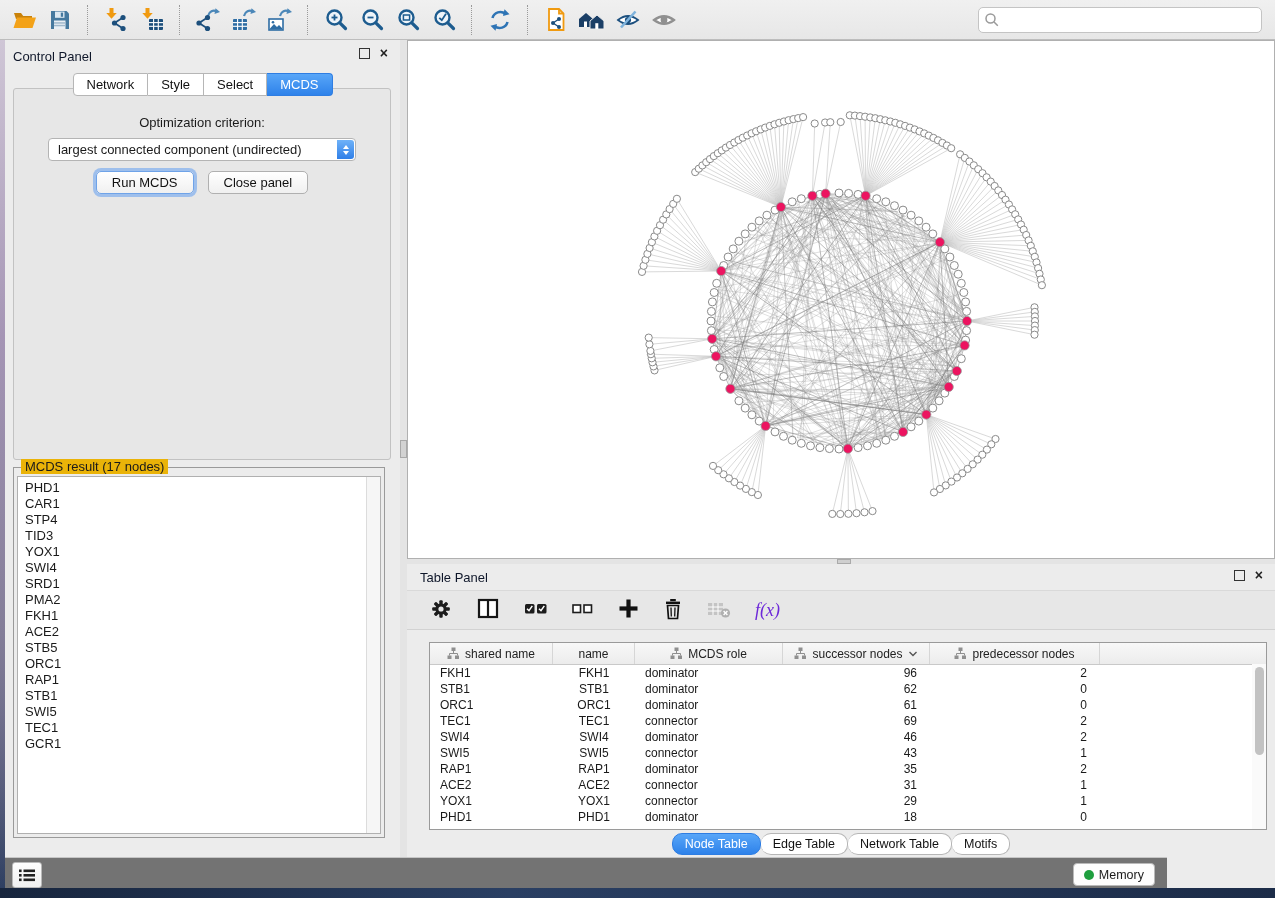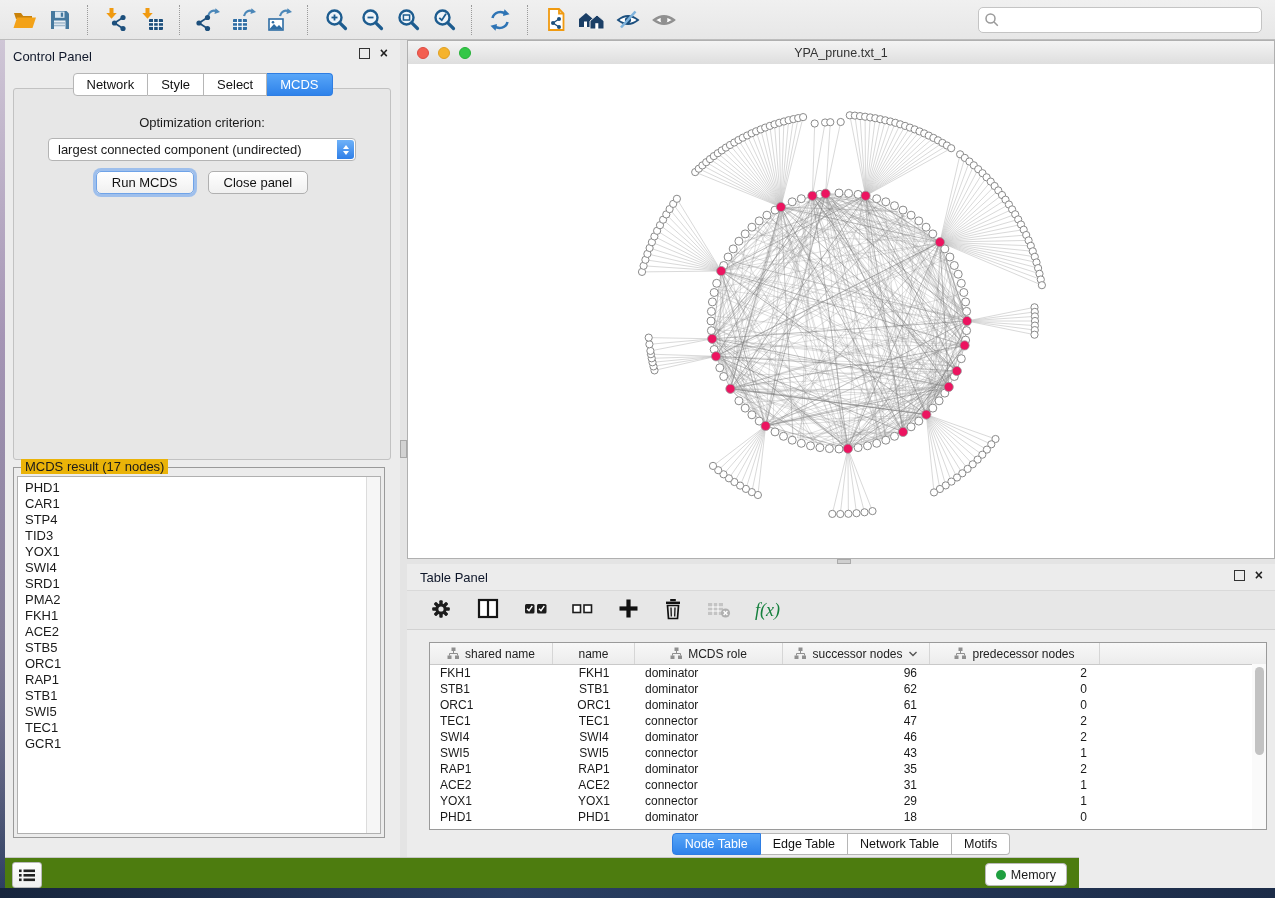--- a/index.html
+++ b/index.html
@@ -57,34 +57,34 @@
   #net-frame{left:407px;top:40px;width:868px;height:519px;background:#fff;border:1px solid #b0b0b0;box-sizing:border-box;}
   #net-titlebar{position:absolute;left:0;top:0;right:0;height:23px;background:linear-gradient(#f4f4f4,#dedede);
                 border-bottom:1px solid #b3b3b3;display:flex;align-items:center;}
   .tl{width:12px;height:12px;border-radius:50%;margin-left:9px;}
   #net-title{position:absolute;left:0;right:0;text-align:center;font-size:12.5px;color:#333;}
   #net-canvas{position:absolute;left:0;top:23px;width:866px;height:494px;background:#fff;}
   
   #table-panel{left:407px;top:564px;width:868px;height:293px;background:#ececec;}
   #tp-toolbar{position:absolute;left:0;top:26px;right:0;height:40px;background:#e7e7e7;border-top:1px solid #d9d9d9;
               border-bottom:1px solid #d2d2d2;display:flex;align-items:center;padding-left:22px;gap:24px;box-sizing:border-box;}
-  .fx{font-family:"Liberation Serif","DejaVu Serif",serif;font-style:italic;font-size:18px;color:#15803d;}
+  .fx{font-family:"Liberation Serif","DejaVu Serif",serif;font-style:italic;font-size:18px;color:#6d28d9;}
   #tbl{position:absolute;left:22px;top:78px;width:838px;height:188px;background:#fff;border:1px solid #9a9a9a;box-sizing:border-box;overflow:hidden;}
   #tbl-head{display:flex;height:21px;background:linear-gradient(#f8f8f8,#ececec);border-bottom:1px solid #c9c9c9;}
   .hcell{display:flex;align-items:center;justify-content:center;gap:5px;font-size:12px;color:#222;
          border-right:1px solid #d6d6d6;box-sizing:border-box;height:21px;}
   .trow{display:flex;height:16px;line-height:16px;font-size:12px;}
   .tcell{box-sizing:border-box;padding:0 10px;white-space:nowrap;overflow:hidden;}
   .al{text-align:left;} .ac{text-align:center;} .ar{text-align:right;padding-right:13px !important;}
   #tbl-scroll{position:absolute;top:21px;right:0;bottom:0;width:14px;background:#fafafa;}
   #tbl-thumb{position:absolute;top:3px;right:2px;width:9px;height:88px;background:#c2c2c2;border-radius:5px;}
   #tp-tabs{position:absolute;left:0;right:0;top:269px;display:flex;justify-content:center;}
-  #tp-tabs .tab{font-size:12.5px;padding:3px 12px;}
+  #tp-tabs .tab{font-size:12.5px;padding:3px 12px;border-radius:10px;}
   
-  #statusbar{left:5px;top:857px;width:1074px;height:31px;background:#4d7c0f;border-top:1px solid #c6c6c6;box-sizing:border-box;}
+  #statusbar{left:5px;top:857px;width:1162px;height:31px;background:#737373;border-top:1px solid #c6c6c6;box-sizing:border-box;}
   #list-btn{position:absolute;left:7px;top:4px;width:28px;height:24px;background:linear-gradient(#fdfdfd,#f0f0f0);
             border:1px solid #b9b9b9;border-radius:3px;display:flex;align-items:center;justify-content:center;}
   #memory-btn{position:absolute;right:12px;top:5px;height:23px;background:#fdfdfd;border:1px solid #b9b9b9;border-radius:4px;
               display:flex;align-items:center;gap:5px;padding:0 10px;font-size:12.5px;box-sizing:border-box;}
   .gdot{width:10px;height:10px;border-radius:50%;background:#1e9e3e;}
 </style>
 </head>
 <body>
 
 <div id="app">
@@ -315,26 +315,20 @@
   </div>
 
   <div id="v-split" class="abs">
       <span class="grip"></span>
     </div>
   <div id="h-split" class="abs">
       <span class="grip"></span>
     </div>
 
   <div id="net-frame" class="abs">
-    <div id="net-titlebar">
-      <span id="net-title">YPA_prune.txt_1</span>
-      <span class="tl" style="background:#f35e50;border:1px solid #dd4b42;box-sizing:border-box;"></span>
-      <span class="tl" style="background:#f5b32c;border:1px solid #e0a021;box-sizing:border-box;"></span>
-      <span class="tl" style="background:#34c748;border:1px solid #27b139;box-sizing:border-box;"></span>
-    </div>
     <svg id="net-canvas" viewBox="0 0 866 494">
         <g>
           <line x1="372.9" y1="143.0" x2="287.2" y2="108.1" stroke="#c4c4c4" stroke-width="0.65"></line>
           <line x1="372.9" y1="143.0" x2="290.8" y2="104.7" stroke="#c4c4c4" stroke-width="0.65"></line>
           <line x1="372.9" y1="143.0" x2="294.4" y2="101.4" stroke="#c4c4c4" stroke-width="0.65"></line>
           <line x1="372.9" y1="143.0" x2="298.2" y2="98.2" stroke="#c4c4c4" stroke-width="0.65"></line>
           <line x1="372.9" y1="143.0" x2="302.0" y2="95.1" stroke="#c4c4c4" stroke-width="0.65"></line>
           <line x1="372.9" y1="143.0" x2="305.8" y2="92.1" stroke="#c4c4c4" stroke-width="0.65"></line>
           <line x1="372.9" y1="143.0" x2="309.8" y2="89.2" stroke="#c4c4c4" stroke-width="0.65"></line>
           <line x1="372.9" y1="143.0" x2="313.8" y2="86.4" stroke="#c4c4c4" stroke-width="0.65"></line>
@@ -1238,21 +1232,21 @@
             <div class="tcell al" style="width: 123px;">ORC1</div>
             <div class="tcell ac" style="width: 82px;">ORC1</div>
             <div class="tcell al" style="width: 148px;">dominator</div>
             <div class="tcell ar" style="width: 147px;">61</div>
             <div class="tcell ar" style="width: 170px;">0</div>
           </div>
           <div class="trow">
             <div class="tcell al" style="width: 123px;">TEC1</div>
             <div class="tcell ac" style="width: 82px;">TEC1</div>
             <div class="tcell al" style="width: 148px;">connector</div>
-            <div class="tcell ar" style="width: 147px;">47</div>
+            <div class="tcell ar" style="width: 147px;">69</div>
             <div class="tcell ar" style="width: 170px;">2</div>
           </div>
           <div class="trow">
             <div class="tcell al" style="width: 123px;">SWI4</div>
             <div class="tcell ac" style="width: 82px;">SWI4</div>
             <div class="tcell al" style="width: 148px;">dominator</div>
             <div class="tcell ar" style="width: 147px;">46</div>
             <div class="tcell ar" style="width: 170px;">2</div>
           </div>
           <div class="trow">

